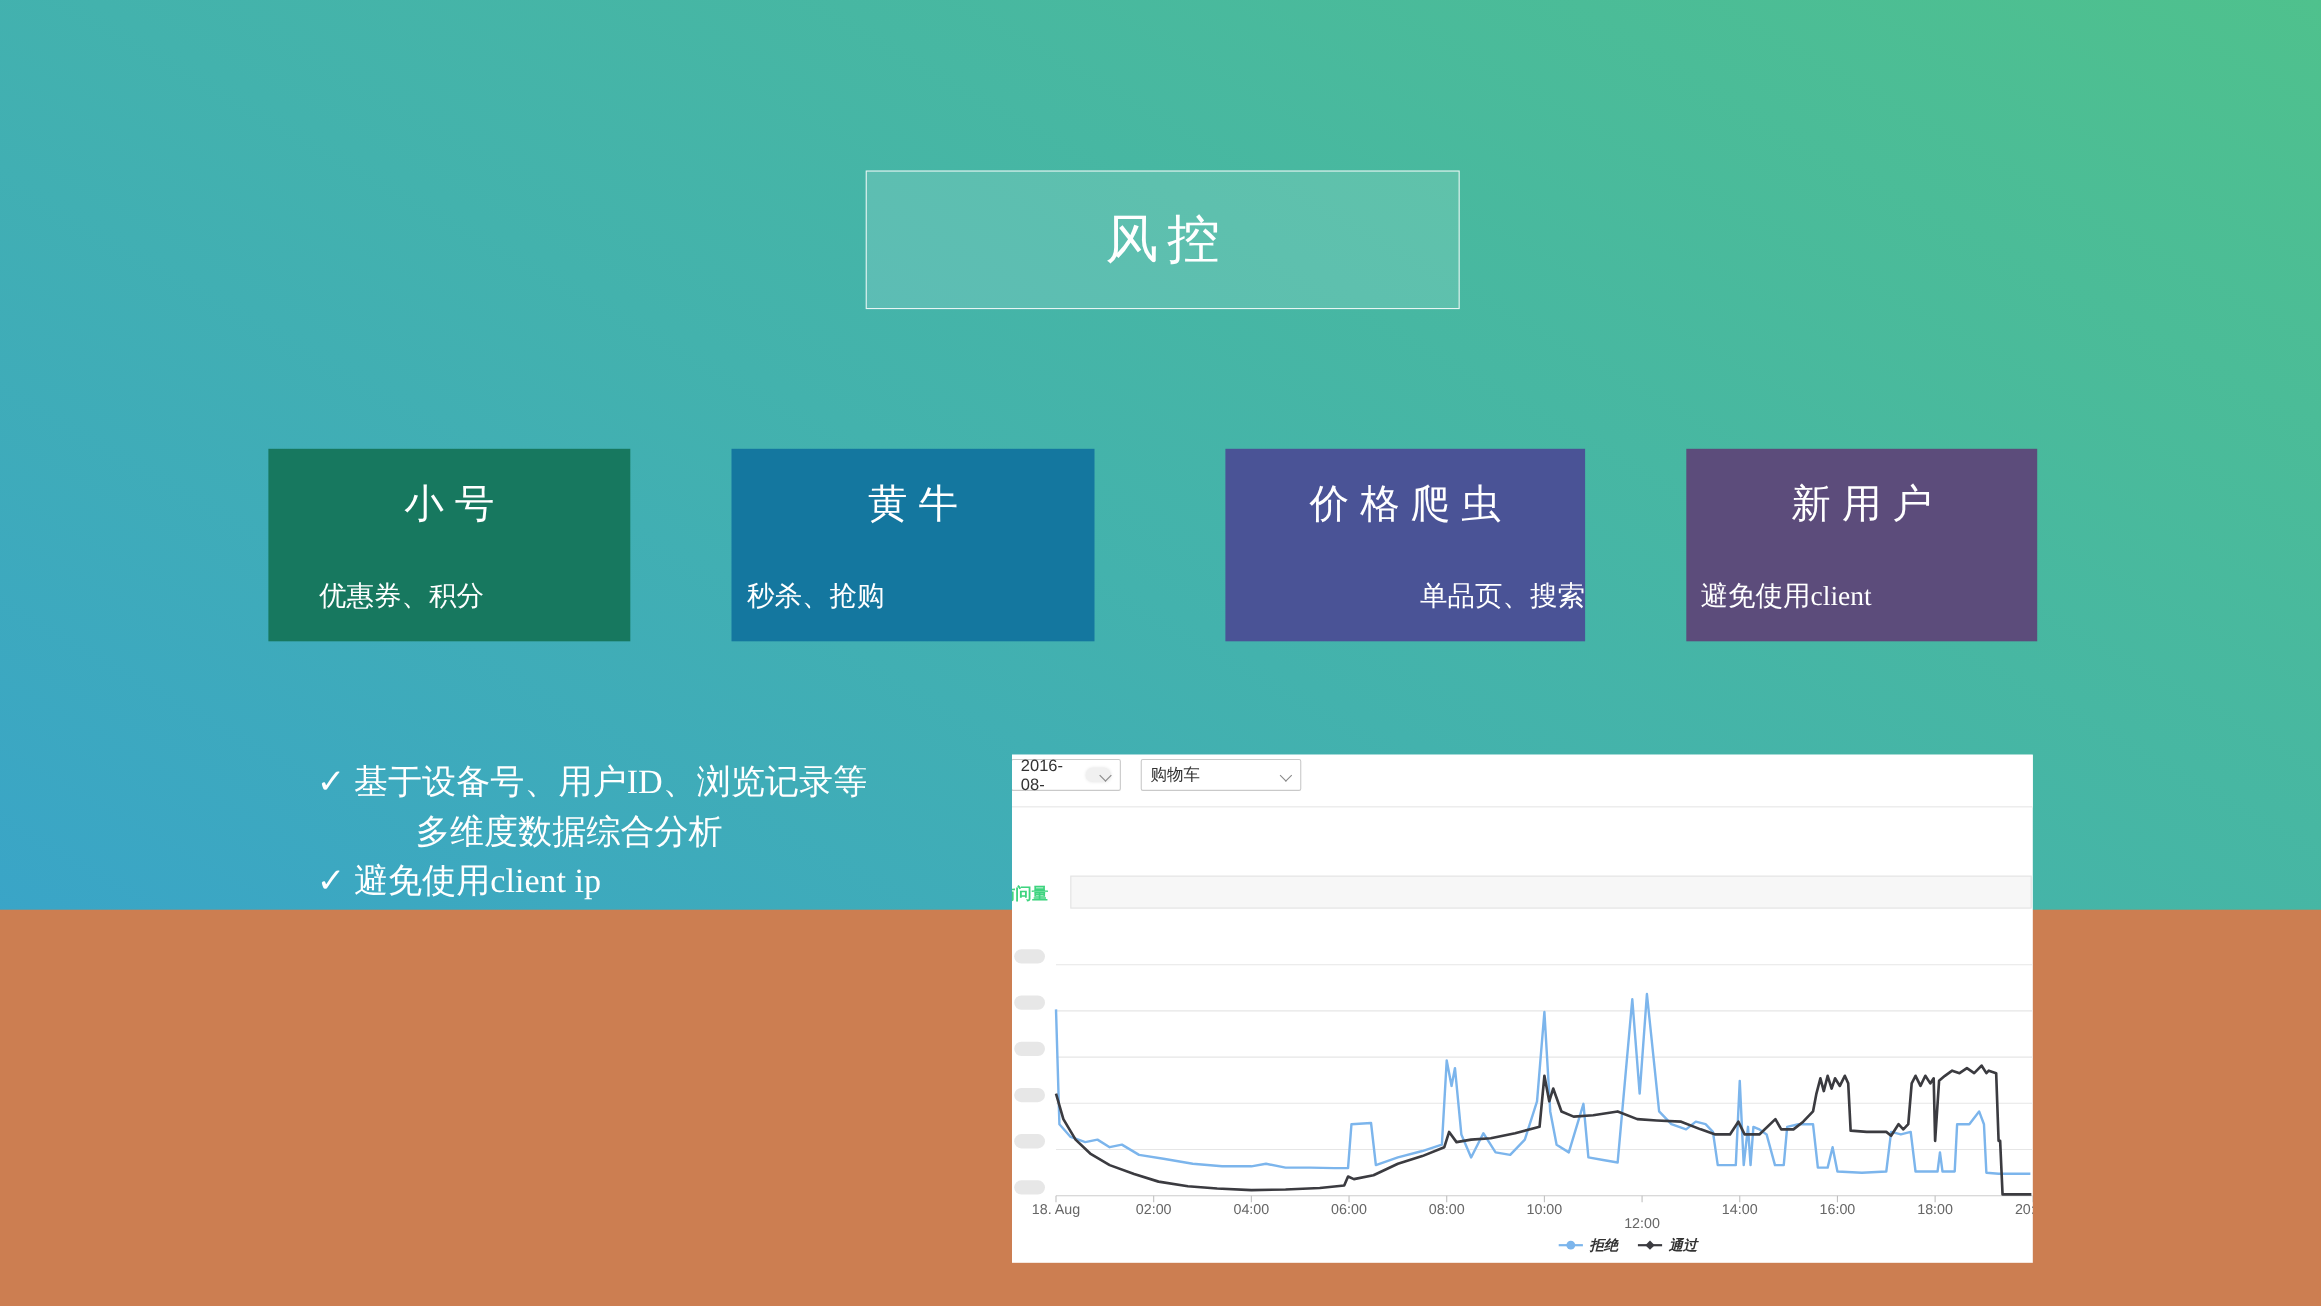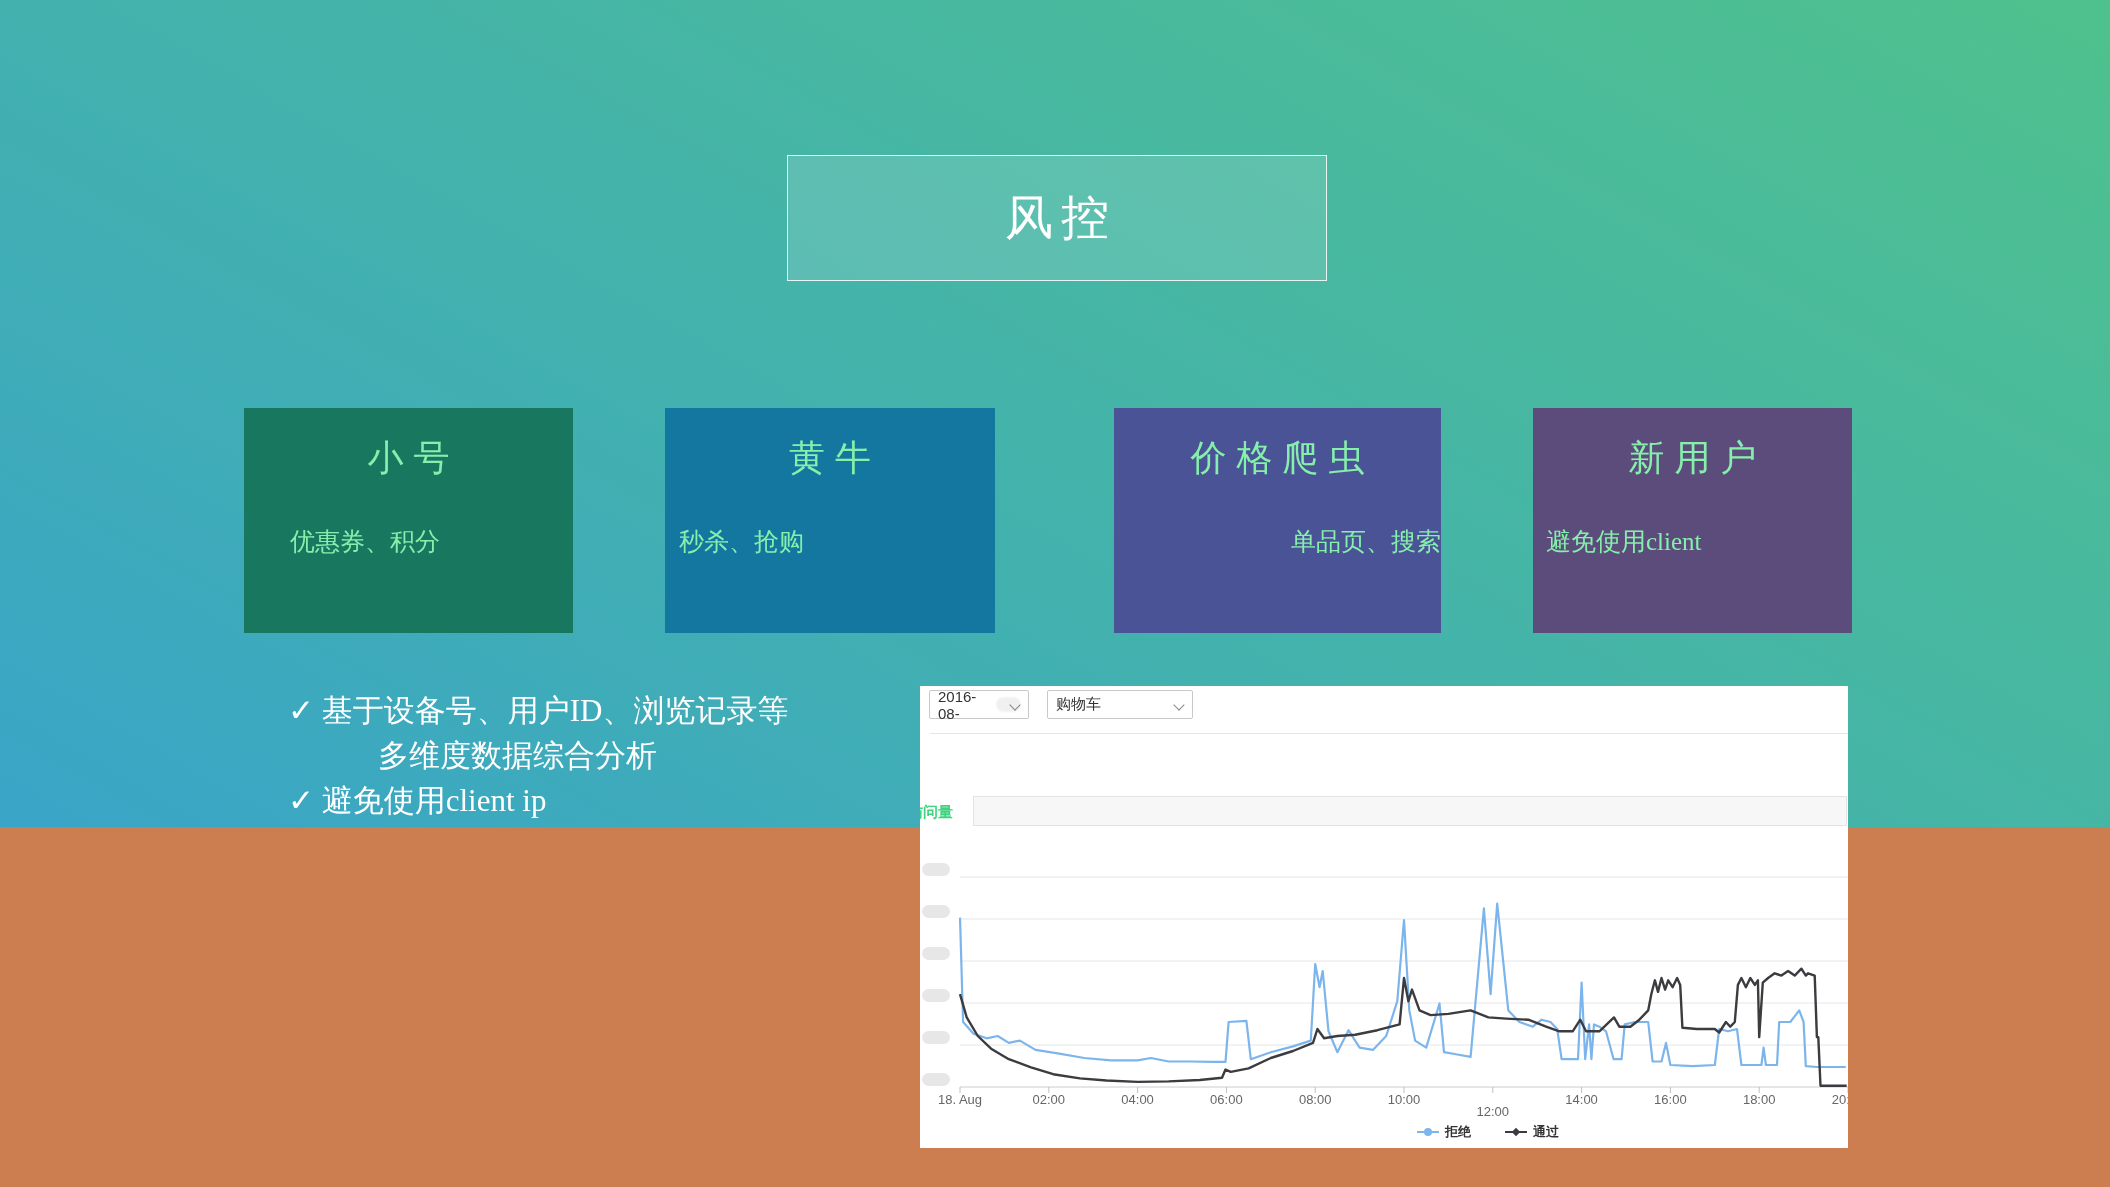--- a/index.html
+++ b/index.html
@@ -8,61 +8,61 @@
     background:linear-gradient(to right top,#369fd2 0%,#43b2ad 52%,#4fc18d 100%);
     font-family:"Liberation Serif","DejaVu Serif",serif;
   }
   .orange-band{position:absolute;left:0;top:827px;width:2110px;height:360px;background:#cc7e51;}
   .title-box{
     position:absolute;left:787px;top:155px;width:538px;height:124px;
     border:1px solid rgba(255,255,255,0.85);background:rgba(255,255,255,0.13);
     display:flex;align-items:center;justify-content:center;
   }
   .title-box span{color:#fff;font-size:48px;letter-spacing:8px;text-indent:8px;}
-  .card{position:absolute;top:408px;height:225px;color:#86efac;}
+  .card{position:absolute;top:408px;height:175px;color:#ffffff;}
   .card .card-title{margin-top:26px;text-align:center;font-size:36px;letter-spacing:10px;text-indent:10px;}
   .card .card-sub{margin-top:42px;font-size:25px;}
   #card-0{left:244px;width:329px;}
   #card-1{left:665px;width:330px;font-family:Liberation Serif, serif;}
   #card-2{left:1114px;width:327px;}
   #card-3{left:1533px;width:319px;}
   #card-0 .card-sub{padding-left:46px;}
   #card-1 .card-sub{padding-left:14px;}
   #card-2 .card-sub{padding-left:15px;text-align:right;}
   #card-3 .card-sub{padding-left:13px;}
   .bullets{position:absolute;left:288px;top:688px;color:#fff;font-size:31px;line-height:45px;white-space:nowrap;}
   .bullets .indent{padding-left:90px;}
 
   
   .panel{
     position:absolute;left:920px;top:686px;width:928px;height:462px;background:#fff;overflow:hidden;
     font-family:"Liberation Sans","DejaVu Sans",sans-serif;
   }
-  .toolbar{position:absolute;left:10px;top:0;width:928px;height:47px;border-bottom:1px solid #e6e6e6;background:#fff;}
+  .toolbar{position:absolute;left:0;top:0;width:928px;height:47px;border-bottom:1px solid #e6e6e6;background:#fff;}
   .ui-select{
     position:absolute;top:4px;height:29px;border:1px solid #c9c9c9;border-radius:2px;background:#fff;
     display:flex;align-items:center;font-size:15px;color:#333;box-sizing:border-box;padding:0 8px;
   }
   #date-select{left:-1px;width:100px;}
   #cat-select{left:117px;width:146px;}
   .chevron{
     position:absolute;right:9px;top:10px;width:7px;height:7px;
     border-right:1.5px solid #888;border-bottom:1.5px solid #888;transform:rotate(45deg);
   }
   .blur-blob{display:inline-block;width:24px;height:13px;margin-left:2px;border-radius:7px;background:#f0f0f0;box-shadow:0 0 3px #e3e3e3;}
   .tab-active{
     position:absolute;left:0;top:110px;width:52px;height:32px;background:#fff;overflow:hidden;
     display:flex;align-items:center;
   }
   .tab-active span{margin-left:-12px;white-space:nowrap;font-size:15px;font-weight:bold;color:#3ed47f;}
   .tab-rest{position:absolute;left:53px;top:110px;width:874px;height:30px;background:#f7f7f7;border:1px solid #e3e3e3;box-sizing:border-box;}
   #chart-svg{position:absolute;left:0;top:0;}
   .yblob{position:absolute;left:2px;width:28px;height:13px;border-radius:7px;background:#e7e7e7;}
   .xlabel{position:absolute;top:406px;width:64px;text-align:center;font-size:13px;color:#666;white-space:nowrap;}
-  .legend{position:absolute;left:497px;top:437px;display:flex;gap:34px;align-items:center;}
+  .legend{position:absolute;left:497px;top:437px;display:flex;gap:18px;align-items:center;font-style:italic;}
   .legend-item{display:flex;align-items:center;gap:6px;cursor:pointer;}
   .legend-item .lbl{font-size:13px;font-weight:bold;color:#333;}
   .mark{position:relative;width:22px;height:12px;}
   .mark .line{position:absolute;left:0;top:5px;width:22px;height:2px;}
   .mark-reject .line{background:#7cb5ec;}
   .mark-pass .line{background:#3b3b40;}
   .mark-reject .dot{position:absolute;left:7px;top:2px;width:8px;height:8px;border-radius:4px;background:#7cb5ec;}
   .mark-pass .dot{position:absolute;left:8px;top:3px;width:6px;height:6px;background:#3b3b40;transform:rotate(45deg);}
 </style>
 </head>

